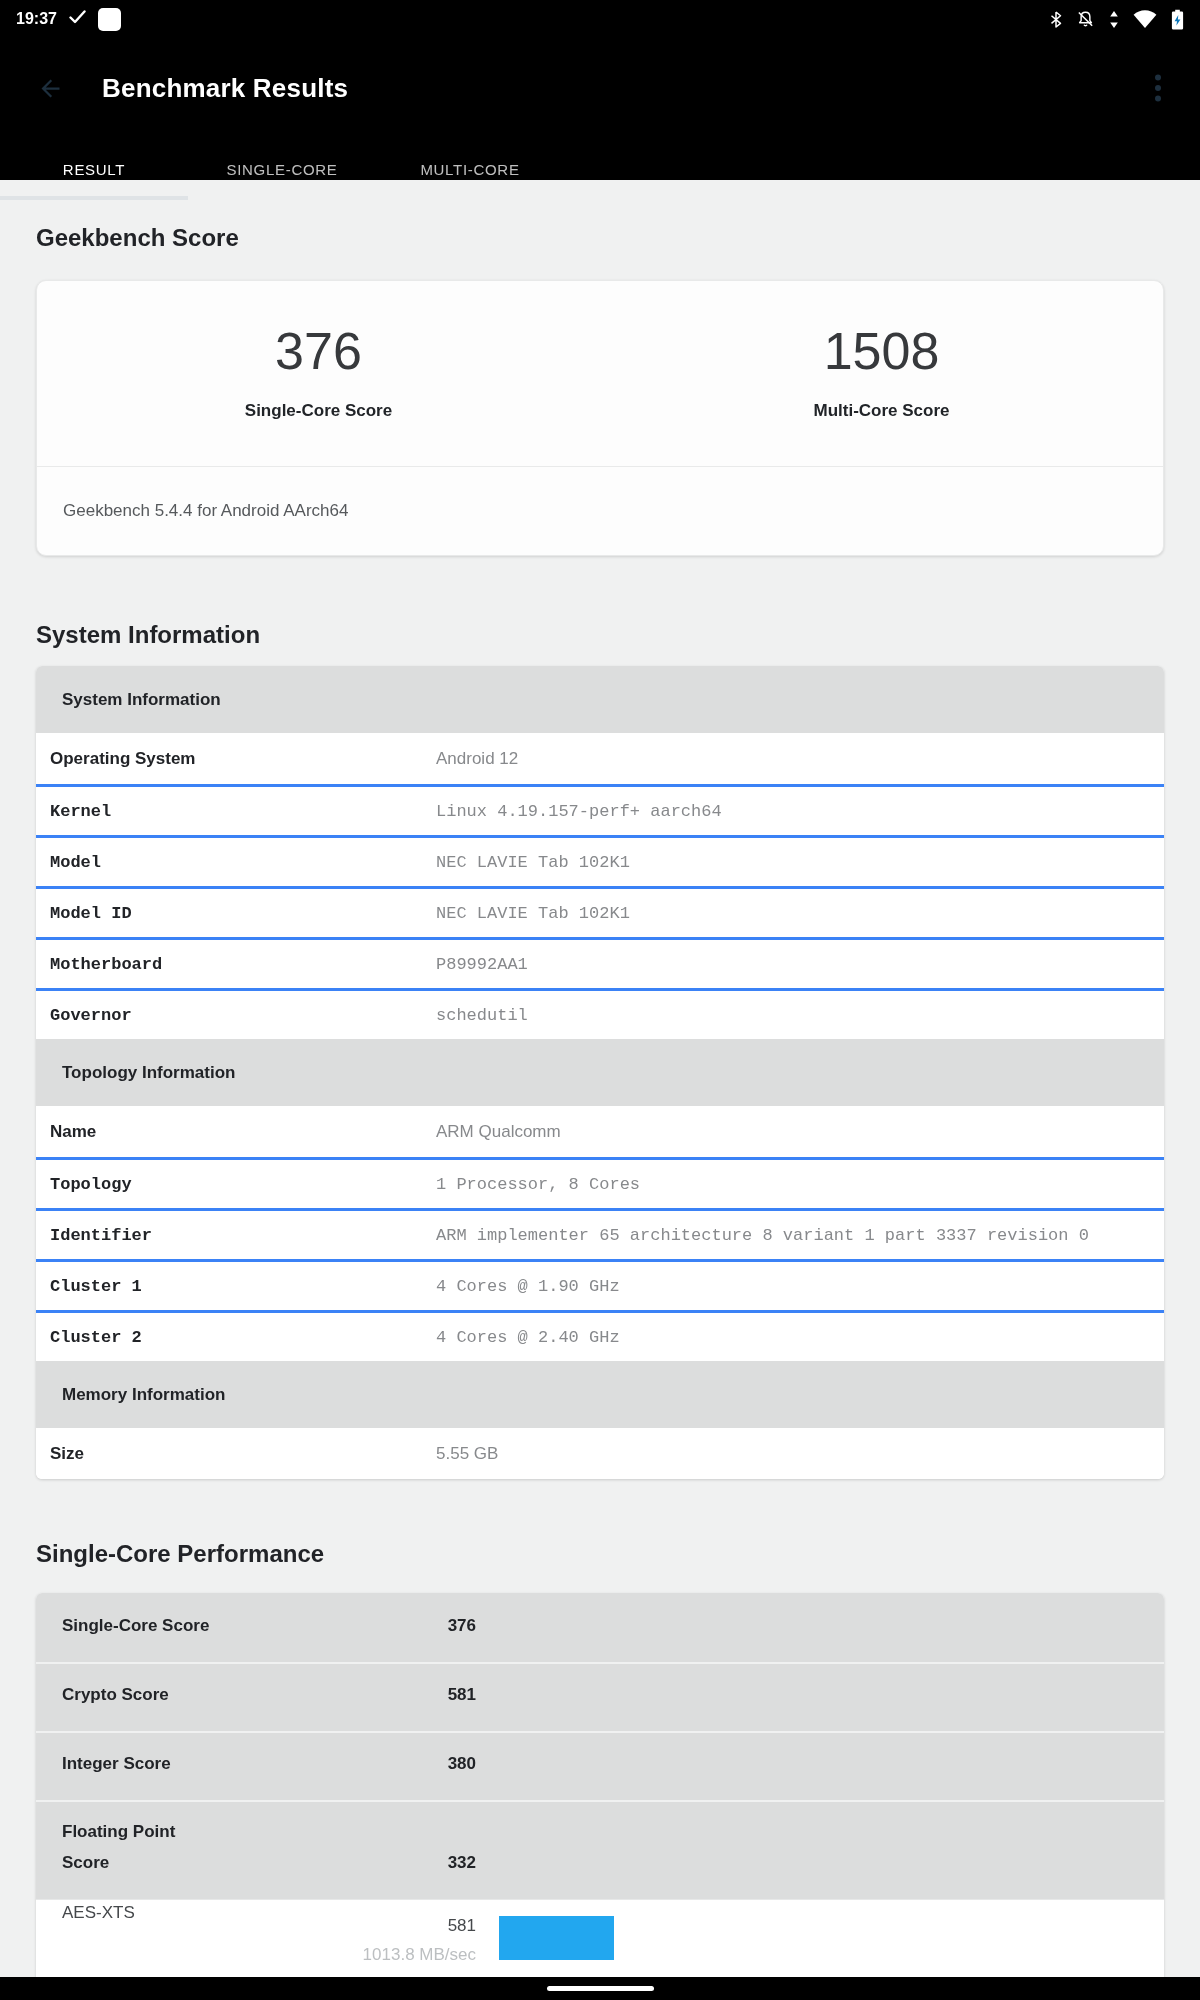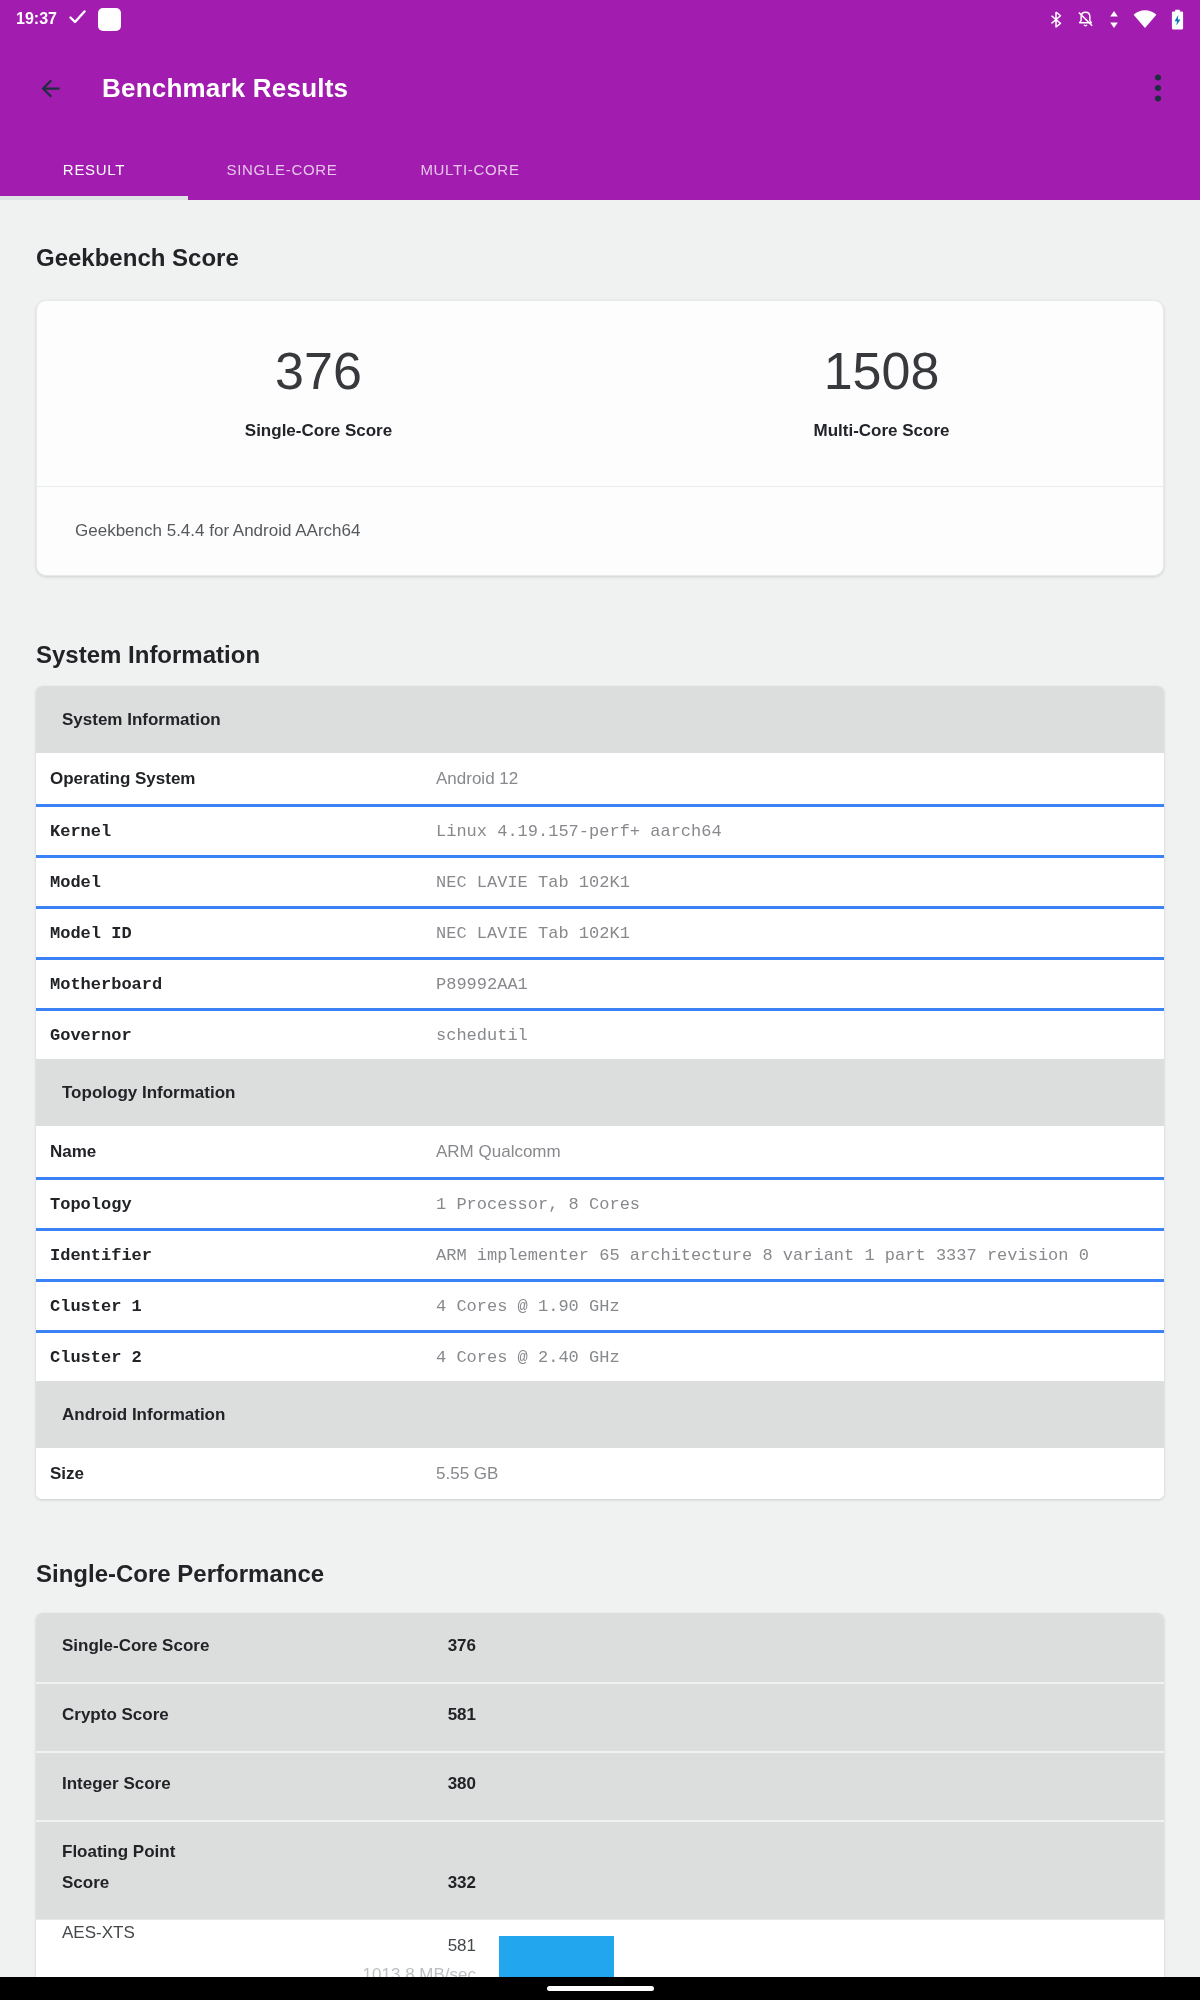--- a/index.html
+++ b/index.html
@@ -5,21 +5,21 @@
   * { margin:0; padding:0; box-sizing:border-box; }
   html,body { width:1200px; height:2000px; }
   body {
     font-family:"Liberation Sans", sans-serif;
     background:#f0f1f1;
     position:relative;
     overflow:hidden;
     color:#212327;
   }
   
-  .header { height:200px; background:#a21caf; }
+  .header { height:180px; background:#000000; }
   .status-bar { height:38px; display:flex; justify-content:space-between; align-items:center; padding:0 16px; }
   .status-left { display:flex; align-items:center; gap:12px; }
   .status-time { color:#fff; font-size:16px; font-weight:bold; }
   .square-note-icon { width:23px; height:23px; background:#fff; border-radius:5px; }
   .status-right { display:flex; align-items:center; gap:14px; }
   .status-right svg { display:block; }
   .app-bar { height:100px; display:flex; align-items:center; padding:0 26px; position:relative; }
   .back-btn { width:40px; height:40px; display:flex; align-items:center; justify-content:center; margin-left:4px; }
   .app-title { color:#fff; font-size:26px; font-weight:bold; margin-left:32px; letter-spacing:0.2px; }
   .overflow-btn { position:absolute; right:22px; top:30px; width:40px; height:40px; display:flex; align-items:center; justify-content:center; }
@@ -36,21 +36,21 @@
   .t-sys  { margin-top:64px; margin-bottom:16px; }
   .t-perf { margin-top:60px; margin-bottom:24px; }
   
   .score-card { background:#fdfdfd; border:1px solid #e8e9e9; border-radius:10px;
                 box-shadow:0 1px 3px rgba(0,0,0,0.14); overflow:hidden; }
   .score-row { display:flex; height:185px; }
   .score-col { flex:1; display:flex; flex-direction:column; align-items:center; padding-top:42px; }
   .score-num { font-size:52px; line-height:56px; color:#37393c; }
   .score-label { margin-top:22px; font-size:17px; font-weight:bold; color:#212428; }
   .card-divider { height:1px; background:#e9eaea; }
-  .card-footer { height:88px; display:flex; align-items:center; padding-left:38px;
+  .card-footer { height:88px; display:flex; align-items:center; padding-left:26px;
                  font-size:17px; color:#56595c; }
   
   .info-table { background:#ffffff; border-radius:6px; box-shadow:0 1px 3px rgba(0,0,0,0.16); overflow:hidden; }
   .band { height:67px; background:#dcdddd; display:flex; align-items:center;
           padding-left:26px; font-size:17px; font-weight:bold; color:#212327; }
   .irow { height:51px; display:flex; align-items:center; background:#fff; }
   .irow + .irow { border-top:3px solid #3b82f6;font-family:Liberation Mono, monospace; }
   .irow .lbl { width:400px; padding-left:14px; font-size:17px; font-weight:bold; color:#212327; }
   .irow .val { font-size:17px; color:#87898c; }
   
@@ -206,21 +206,21 @@
     </div>
     <div class="irow">
       <div class="lbl">Cluster 1</div>
       <div class="val">4 Cores @ 1.90 GHz</div>
     </div>
     <div class="irow">
       <div class="lbl">Cluster 2</div>
       <div class="val">4 Cores @ 2.40 GHz</div>
     </div>
 
-    <div class="band">Android Information</div>
+    <div class="band">Memory Information</div>
     <div class="irow">
       <div class="lbl">Size</div>
       <div class="val">5.55 GB</div>
     </div>
   </div>
 
   <div class="section-title t-perf">Single-Core Performance</div>
 
   <div class="perf-table">
     <div class="prow">

